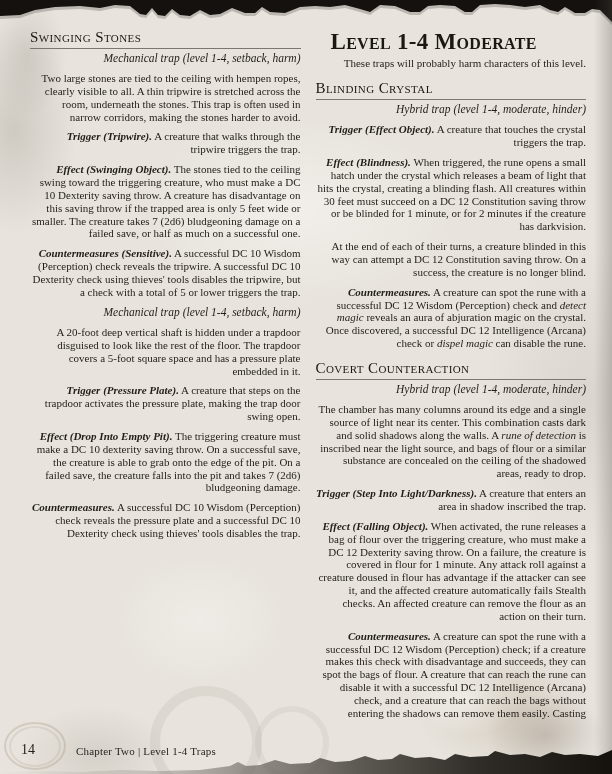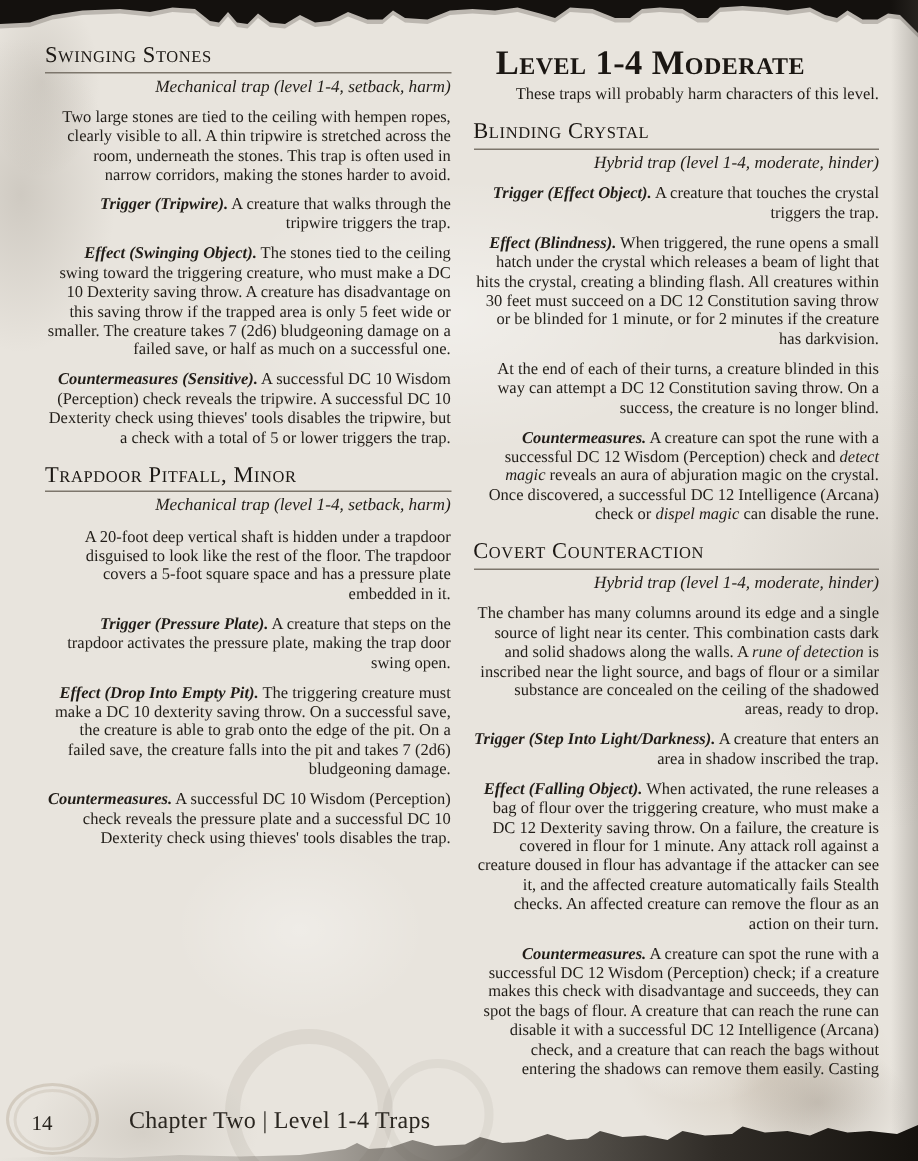--- a/index.html
+++ b/index.html
@@ -51,22 +51,22 @@
   .para { font-size: 11px; line-height: 1.17; margin: 0 0 7px 0; text-align: right; }
   .para .lead { font-weight: 700; font-style: italic; }
   .para .i { font-style: italic; }
   .footer {
     position: absolute; left: 0; bottom: 14px; width: 100%; height: 20px;
   }
   .page-number {
     position: absolute; left: 21px; bottom: 2px; font-size: 14px; color: #26221c;
   }
   .footer-text {
-    position: absolute; left: 76px; bottom: 3px; font-size: 16px;
-    letter-spacing: 0.2px; color: #2a2620; margin-left: 10px;
+    position: absolute; left: 76px; bottom: 3px; font-size: 11px;
+    letter-spacing: 0.2px; color: #2a2620;
   }
   .ring-stain {
     position: absolute; left: 4px; bottom: -10px; width: 58px; height: 44px;
     border-radius: 50%; border: 2px solid rgba(150,130,105,0.26);
   }
   .ring-stain.inner { left: 9px; bottom: -7px; width: 48px; height: 37px; border-color: rgba(150,130,105,0.16); }
   .gear-stain-1 {
     position: absolute; left: 150px; bottom: -38px; width: 92px; height: 92px;
     border-radius: 50%; border: 10px solid rgba(150,140,124,0.14);
   }
@@ -88,21 +88,20 @@
   <div class="right-shade"></div>
 
   <div class="content">
     <div class="column">
         <h2 class="section-heading">Swinging Stones</h2>
         <p class="trap-type">Mechanical trap (level 1-4, setback, harm)</p>
         <p class="para"><span class="n">Two large stones are tied to the ceiling with hempen ropes, clearly visible to all. A thin tripwire is stretched across the room, underneath the stones. This trap is often used in narrow corridors, making the stones harder to avoid.</span></p>
         <p class="para"><span class="lead">Trigger (Tripwire).</span><span class="n"> A creature that walks through the tripwire triggers the trap.</span></p>
         <p class="para"><span class="lead">Effect (Swinging Object).</span><span class="n"> The stones tied to the ceiling swing toward the triggering creature, who must make a DC 10 Dexterity saving throw. A creature has disadvantage on this saving throw if the trapped area is only 5 feet wide or smaller. The creature takes 7 (2d6) bludgeoning damage on a failed save, or half as much on a successful one.</span></p>
         <p class="para"><span class="lead">Countermeasures (Sensitive).</span><span class="n"> A successful DC 10 Wisdom (Perception) check reveals the tripwire. A successful DC 10 Dexterity check using thieves' tools disables the tripwire, but a check with a total of 5 or lower triggers the trap.</span></p>
-        <h2 class="section-heading">Trapdoor Pitfall, Minor</h2>
         <p class="trap-type">Mechanical trap (level 1-4, setback, harm)</p>
         <p class="para"><span class="n">A 20-foot deep vertical shaft is hidden under a trapdoor disguised to look like the rest of the floor. The trapdoor covers a 5-foot square space and has a pressure plate embedded in it.</span></p>
         <p class="para"><span class="lead">Trigger (Pressure Plate).</span><span class="n"> A creature that steps on the trapdoor activates the pressure plate, making the trap door swing open.</span></p>
         <p class="para"><span class="lead">Effect (Drop Into Empty Pit).</span><span class="n"> The triggering creature must make a DC 10 dexterity saving throw. On a successful save, the creature is able to grab onto the edge of the pit. On a failed save, the creature falls into the pit and takes 7 (2d6) bludgeoning damage.</span></p>
         <p class="para"><span class="lead">Countermeasures.</span><span class="n"> A successful DC 10 Wisdom (Perception) check reveals the pressure plate and a successful DC 10 Dexterity check using thieves' tools disables the trap.</span></p>
       </div>
     <div class="column">
         <h1 class="main-heading">Level 1-4 Moderate</h1>
         <p class="para"><span class="n">These traps will probably harm characters of this level.</span></p>
         <h2 class="section-heading">Blinding Crystal</h2>

